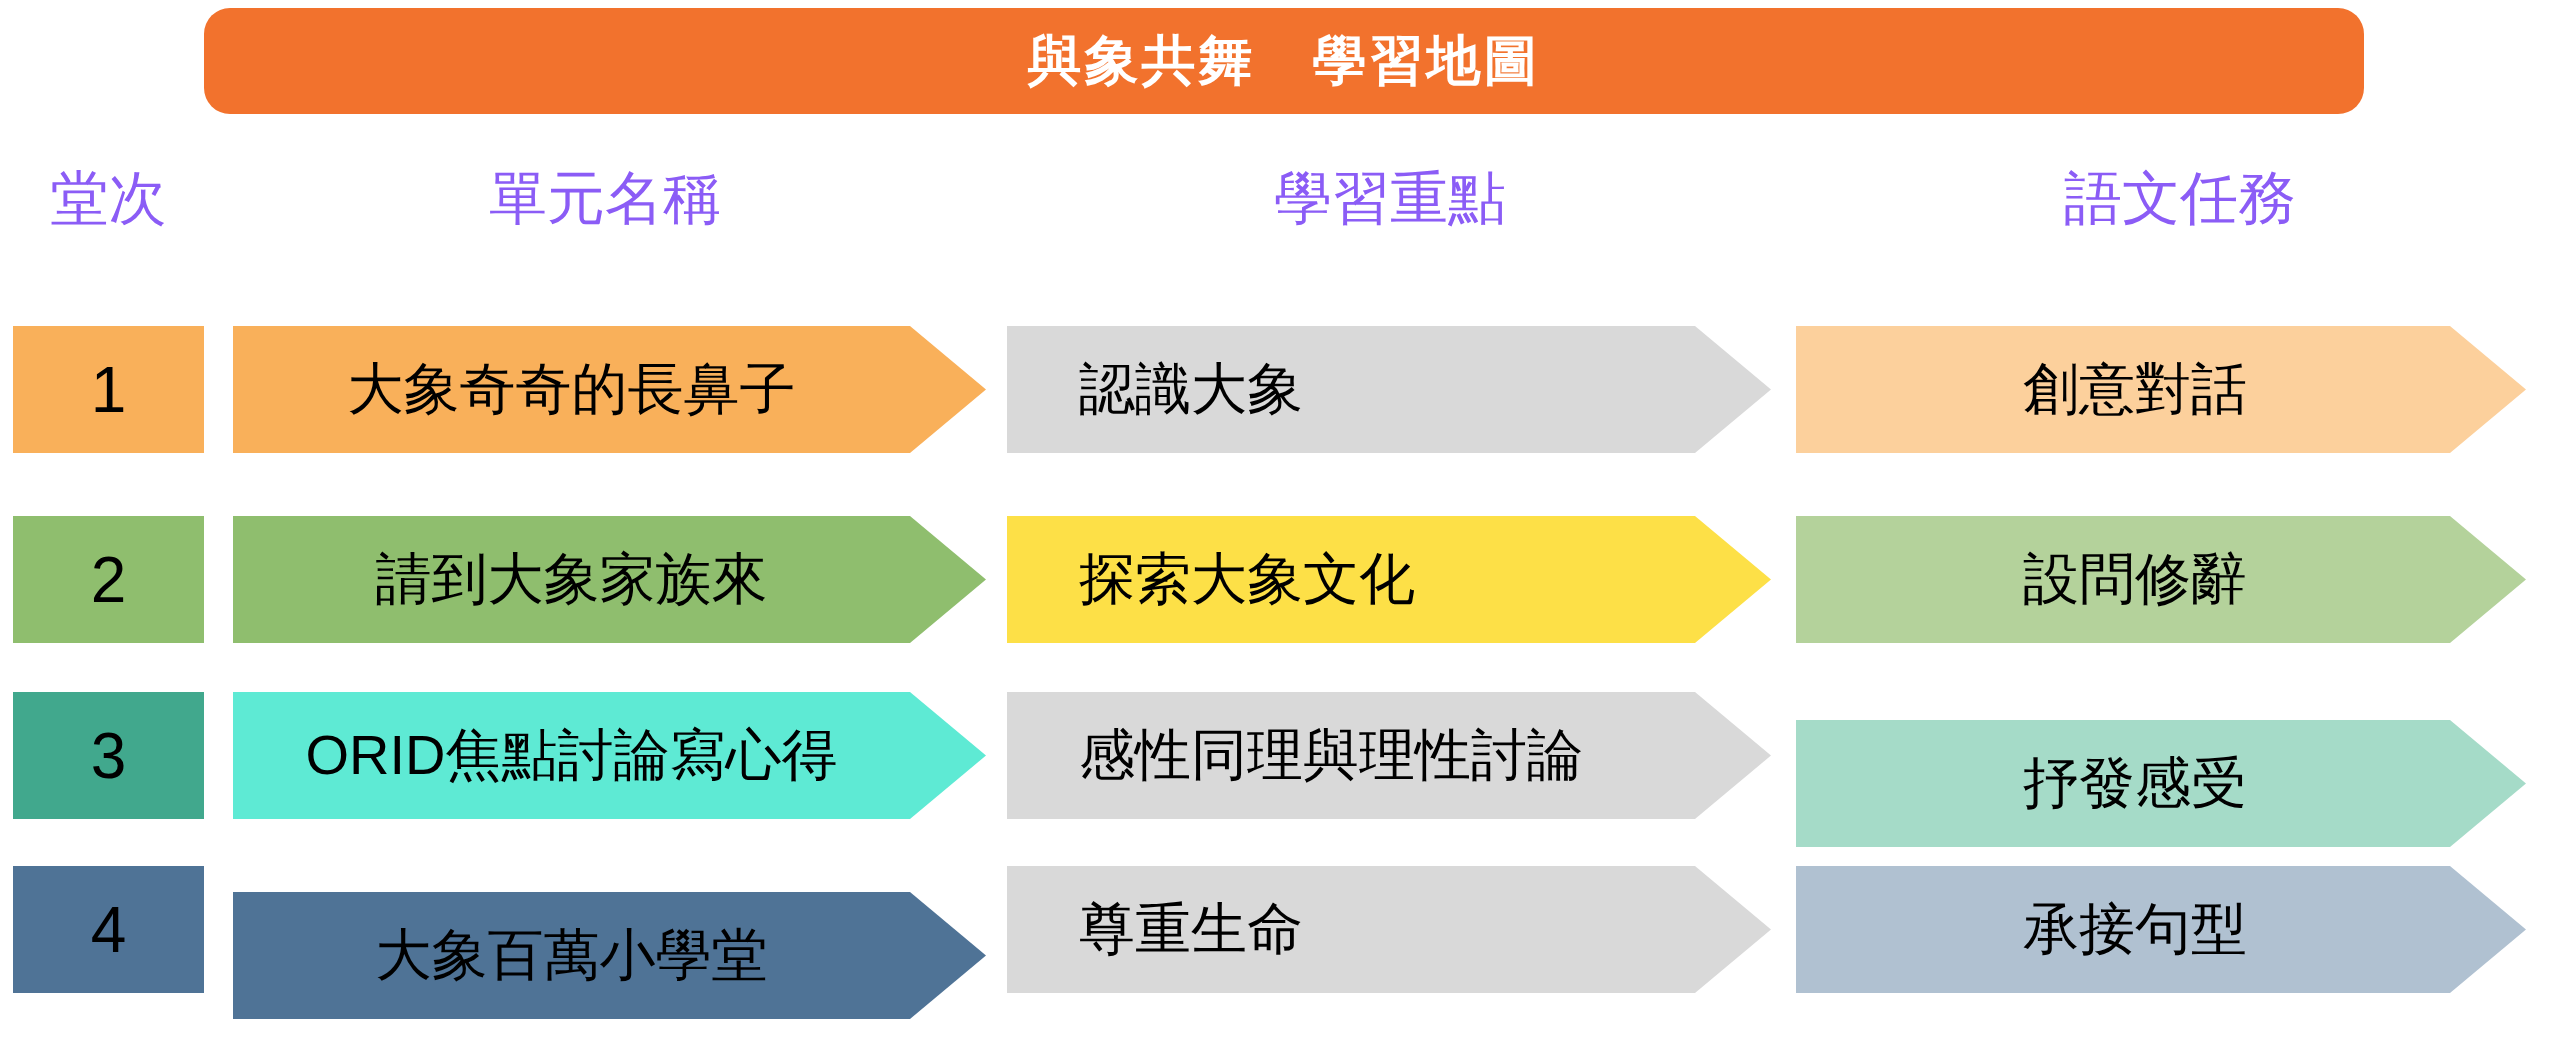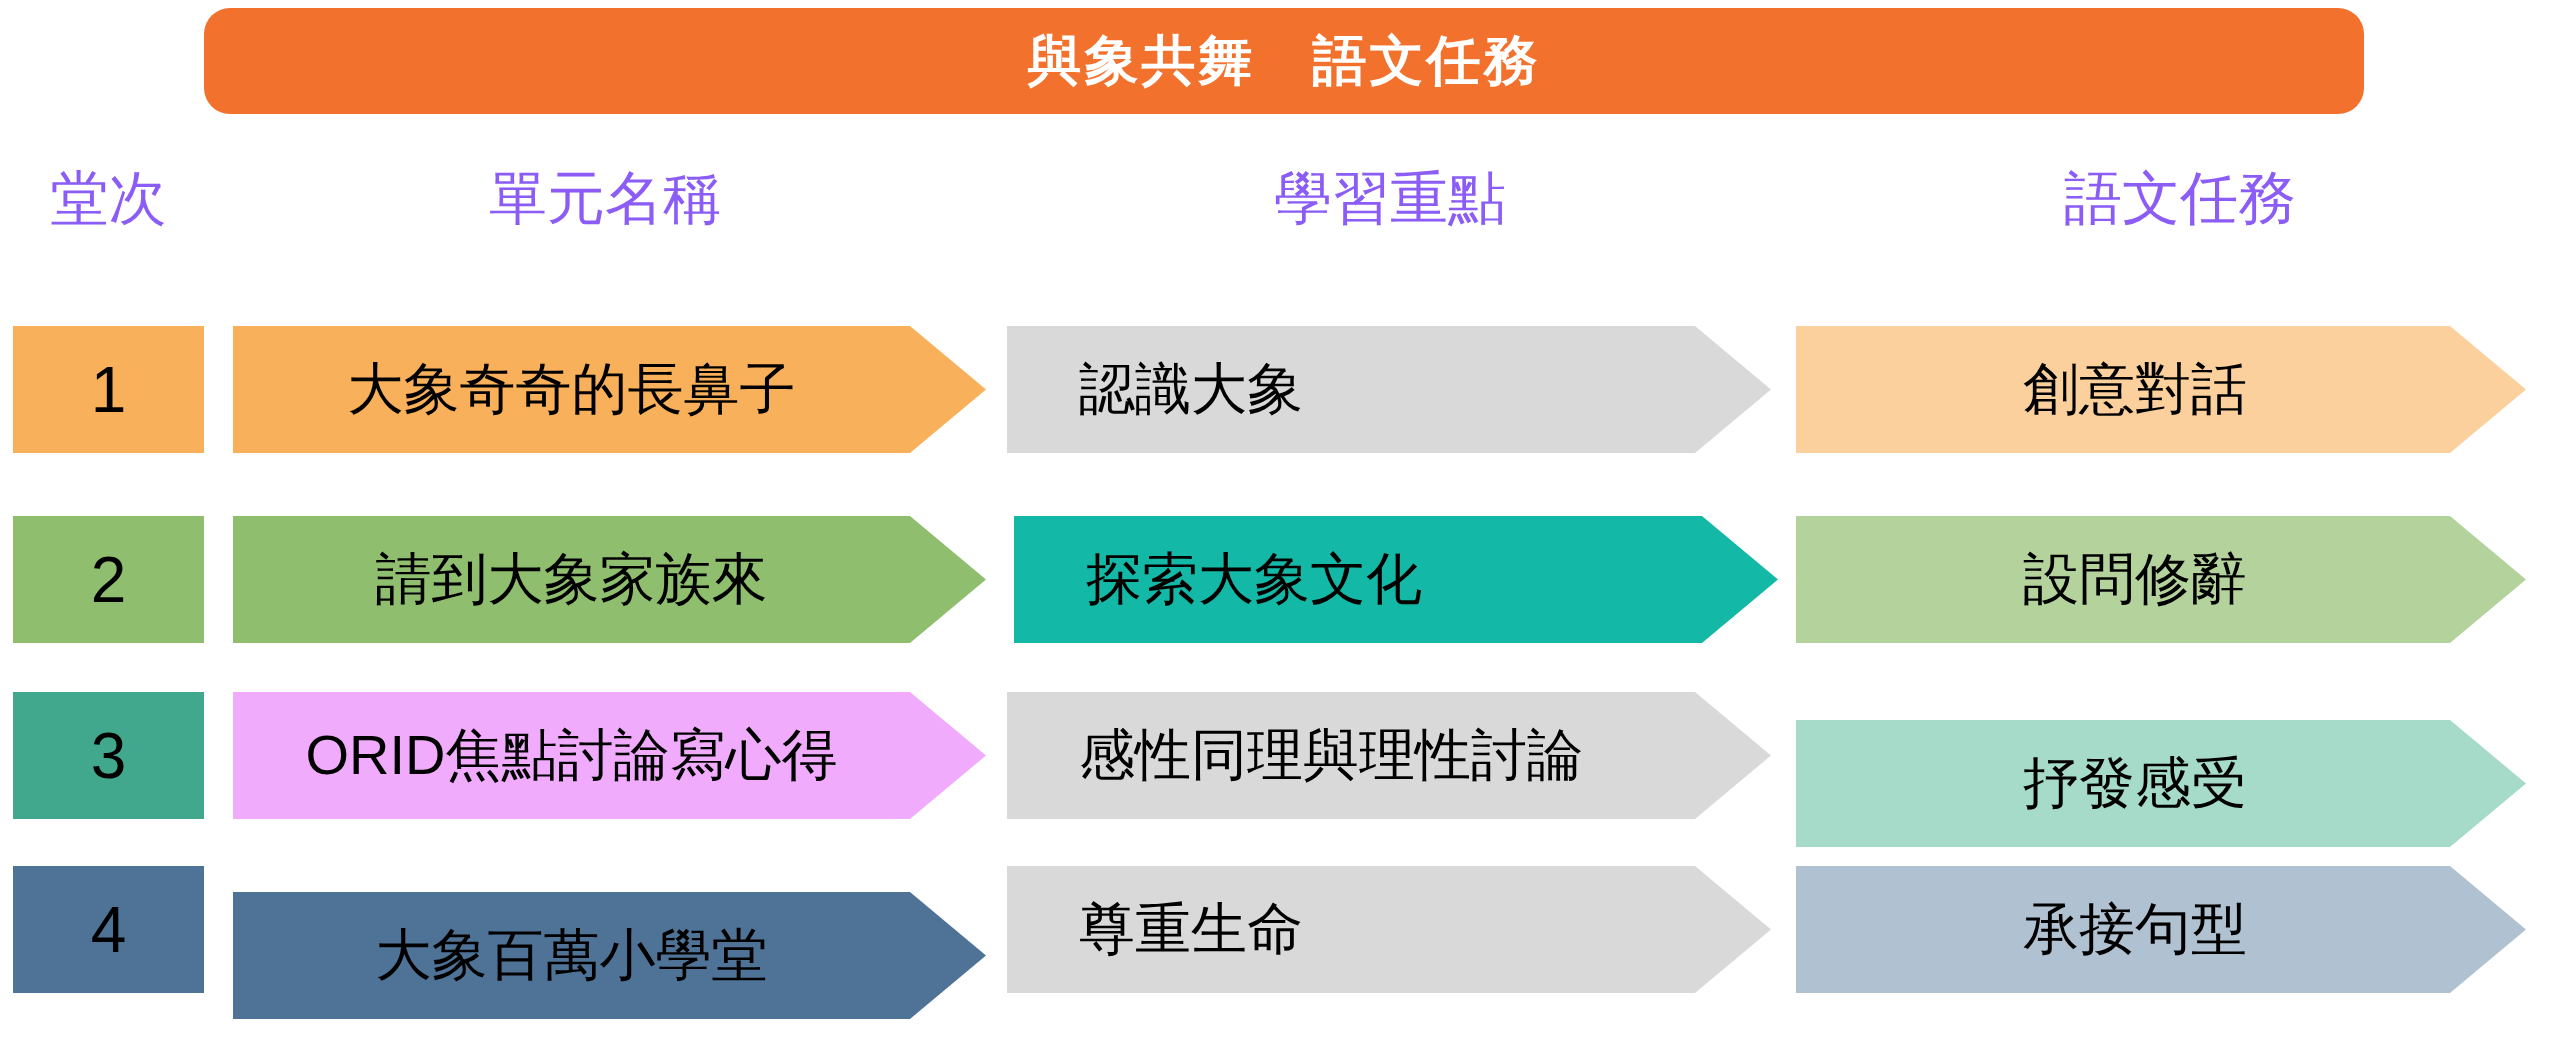--- a/index.html
+++ b/index.html
@@ -76,21 +76,21 @@
     padding-left:24px;
   }
   .cell span{display:block;}
 </style>
 </head>
 <body>
 
 <div class="canvas">
 
   <div class="title-banner" style="background-color: rgb(242, 114, 45);">
-    <span>與象共舞　語文任務</span>
+    <span>與象共舞　學習地圖</span>
   </div>
 
   <div class="col-label c0">堂次</div>
   <div class="col-label c1">單元名稱</div>
   <div class="col-label c2">學習重點</div>
   <div class="col-label c3">語文任務</div>
 
   <div class="row r0">
     <div class="cell num-box" style="background-color: rgb(249, 176, 90);">
       <span>1</span>
@@ -106,33 +106,33 @@
     </div>
   </div>
 
   <div class="row r1">
     <div class="cell num-box" style="background-color: rgb(143, 190, 110);">
       <span>2</span>
     </div>
     <div class="cell arrow unit-arrow" style="background-color: rgb(143, 190, 110);">
       <span>請到大象家族來</span>
     </div>
-    <div class="cell arrow focus-arrow" style="background-color: #14b8a6; margin-left: 7px;">
+    <div class="cell arrow focus-arrow" style="background-color: #fde047;">
       <span>探索大象文化</span>
     </div>
     <div class="cell arrow task-arrow" style="background-color: rgb(180, 210, 155);">
       <span>設問修辭</span>
     </div>
   </div>
 
   <div class="row r2">
     <div class="cell num-box" style="background-color: rgb(65, 168, 141);">
       <span>3</span>
     </div>
-    <div class="cell arrow unit-arrow" style="background-color: #f0abfc;">
+    <div class="cell arrow unit-arrow" style="background-color: #5eead4;">
       <span>ORID焦點討論寫心得</span>
     </div>
     <div class="cell arrow focus-arrow" style="background-color: rgb(217, 217, 217);">
       <span>感性同理與理性討論</span>
     </div>
     <div class="cell arrow task-arrow" style="background-color: rgb(165, 219, 200); margin-top: 28px;">
       <span>抒發感受</span>
     </div>
   </div>
 

